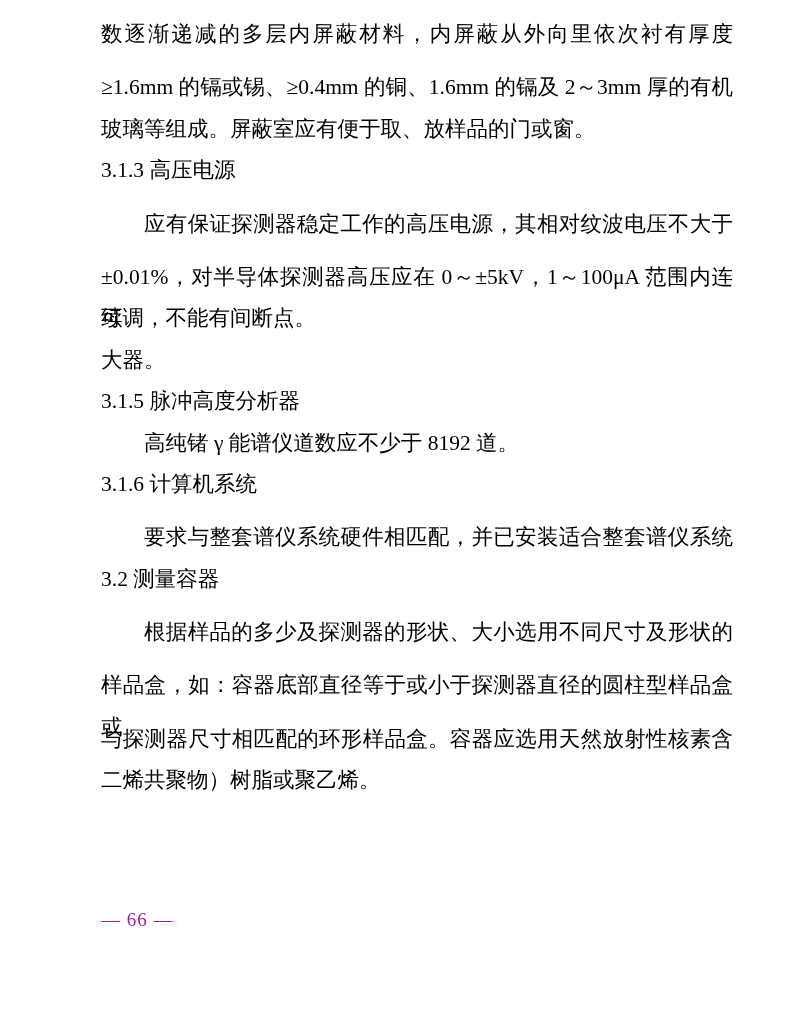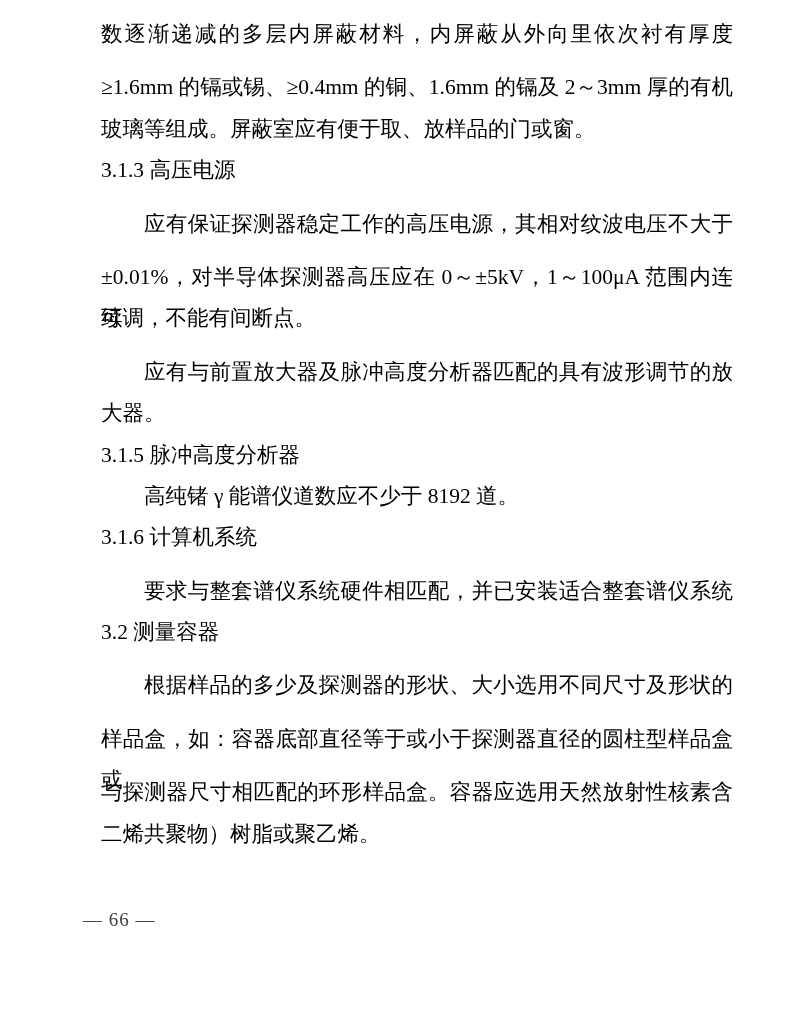--- a/index.html
+++ b/index.html
@@ -35,40 +35,39 @@
   }
   .line.indent {
     text-indent: 2em;
   }
   .line.heading {
     text-align: left;
     text-align-last: left;
   }
   .footer {
     position: absolute;
-    left: 83px;
+    left: 101px;
     top: 908px;
     font-size: 19px;
     line-height: 24px;
-    color: #404040;
+    color: #a21caf;
     letter-spacing: 1px;
   }
 </style>
 </head>
 <body>
 
 <div class="doc-body">
     <div class="line fill">数逐渐递减的多层内屏蔽材料，内屏蔽从外向里依次衬有厚度</div>
     <div class="line fill">≥1.6mm 的镉或锡、≥0.4mm 的铜、1.6mm 的镉及 2～3mm 厚的有机</div>
     <div class="line">玻璃等组成。屏蔽室应有便于取、放样品的门或窗。</div>
     <div class="line heading">3.1.3 高压电源</div>
     <div class="line fill indent">应有保证探测器稳定工作的高压电源，其相对纹波电压不大于</div>
     <div class="line fill">±0.01%，对半导体探测器高压应在 0～±5kV，1～100μA 范围内连续</div>
     <div class="line">可调，不能有间断点。</div>
-    <div class="line fill indent">应有与前置放大器及脉冲高度分析器匹配的具有波形调节的放</div>
     <div class="line">大器。</div>
     <div class="line heading">3.1.5 脉冲高度分析器</div>
     <div class="line indent">高纯锗 γ 能谱仪道数应不少于 8192 道。</div>
     <div class="line heading">3.1.6 计算机系统</div>
     <div class="line fill indent">要求与整套谱仪系统硬件相匹配，并已安装适合整套谱仪系统</div>
     <div class="line heading">3.2 测量容器</div>
     <div class="line fill indent">根据样品的多少及探测器的形状、大小选用不同尺寸及形状的</div>
     <div class="line fill">样品盒，如：容器底部直径等于或小于探测器直径的圆柱型样品盒或</div>
     <div class="line fill">与探测器尺寸相匹配的环形样品盒。容器应选用天然放射性核素含</div>
     <div class="line">二烯共聚物）树脂或聚乙烯。</div>

